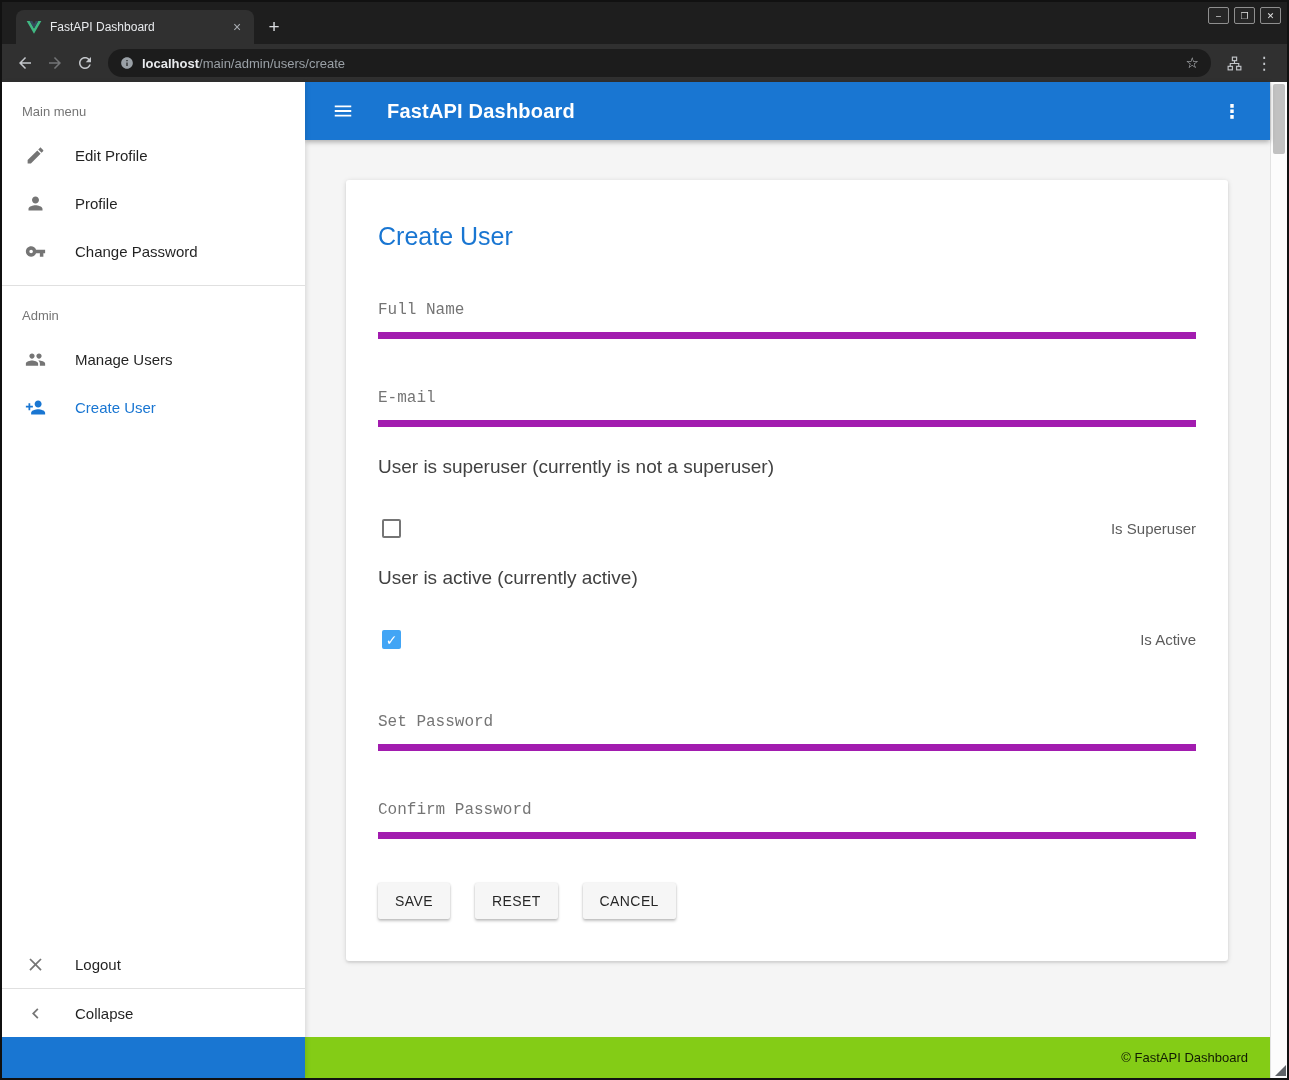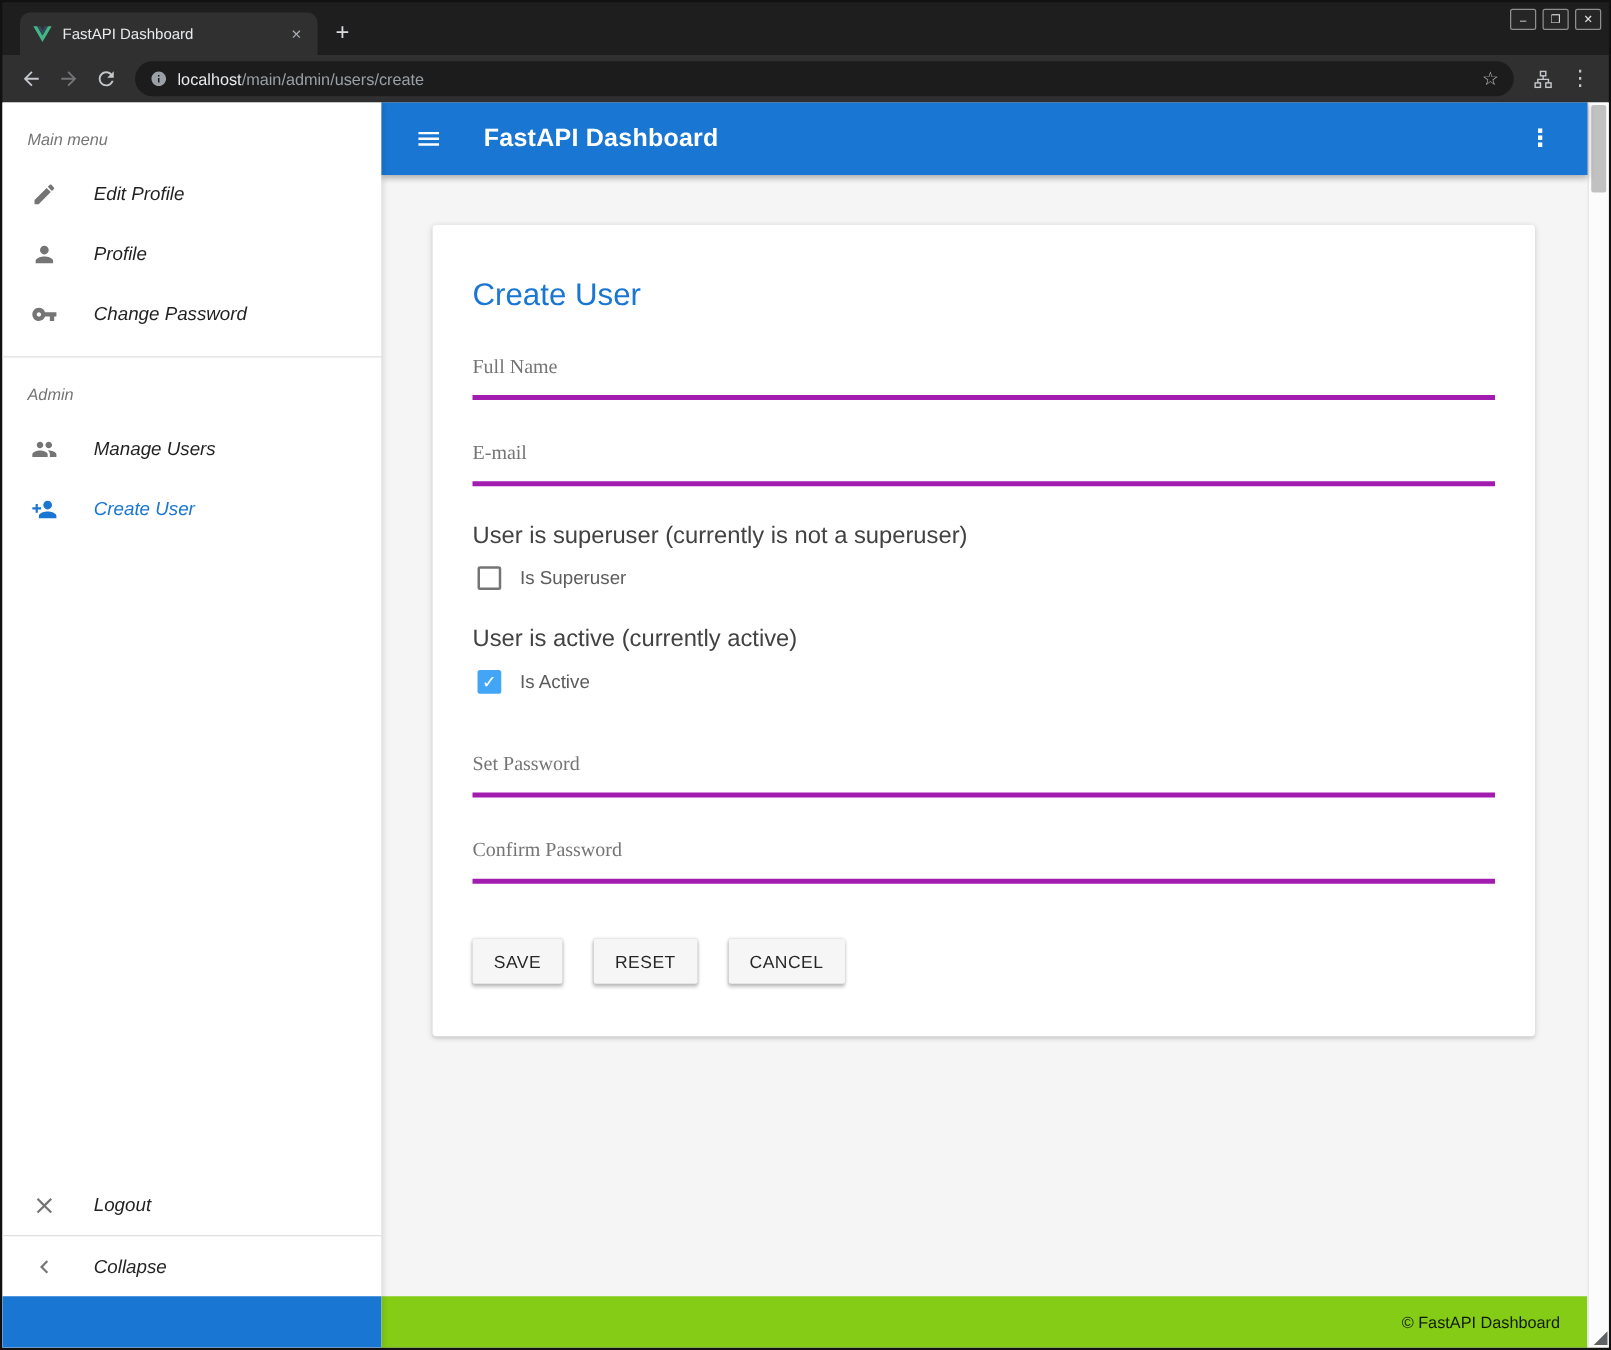--- a/index.html
+++ b/index.html
@@ -22,31 +22,31 @@
              color:#e3e3e3; font-size:9px; display:flex; align-items:center; justify-content:center; }
 
   
   .toolbar { height:38px; background:#303030; display:flex; align-items:center; padding:0 8px; flex:0 0 auto; }
   .nav-btn { width:30px; height:30px; display:flex; align-items:center; justify-content:center; border-radius:50%; }
   .nav-btn svg { width:18px; height:18px; fill:#c4c7cb; }
   .nav-btn.dim svg { opacity:.45; }
   .urlbar { flex:1; height:28px; background:#1c1c1c; border-radius:14px; margin:0 8px; display:flex; align-items:center; padding:0 12px; gap:8px; }
   .urlbar svg { width:14px; height:14px; fill:#9aa0a6; flex:0 0 auto; }
   .url-text { font-size:13px; color:#9aa0a6; white-space:nowrap; overflow:hidden; flex:1; }
-  .url-host { color:#e8eaed; }
+  .url-host { color:#e8eaed;font-weight:bold; }
   .star { margin-left:auto; color:#c4c7cb; font-size:15px; }
   .tool-icon { width:30px; height:30px; display:flex; align-items:center; justify-content:center; color:#c4c7cb; }
   .tool-icon svg { width:17px; height:17px; fill:none; stroke:#c4c7cb; stroke-width:1.6; }
   .menu-dots { font-size:17px; color:#c4c7cb; }
 
   
   .page { flex:1; display:flex; min-height:0; background:#f5f5f5; }
 
   
-  .sidebar { width:303px; background:#fff; display:flex; flex-direction:column; box-shadow:2px 0 4px rgba(0,0,0,.10); z-index:2;font-style:italic; }
+  .sidebar { width:303px; background:#fff; display:flex; flex-direction:column; box-shadow:2px 0 4px rgba(0,0,0,.10); z-index:2; }
   .section-label { padding:22px 20px 12px; font-size:13px; color:#757575; }
   .side-item { display:flex; align-items:center; height:48px; padding:0 16px 0 23px; gap:29px;
                font-size:15px; color:rgba(0,0,0,.87); cursor:pointer; }
   .side-item svg { width:21px; height:21px; fill:#757575; flex:0 0 auto; }
   .side-item.active { color:#1976d2; }
   .side-item.active svg { fill:#1976d2; }
   .divider { height:1px; background:#e0e0e0; }
   .divider.sect { margin-top:10px; }
   .push-down { margin-top:auto; }
   .blue-strip { height:41px; background:#1976d2; flex:0 0 auto; }
@@ -58,25 +58,25 @@
   .hamburger { width:36px; height:36px; display:flex; align-items:center; justify-content:center; }
   .hamburger svg { width:22px; height:22px; fill:#fff; }
   .appbar-title { font-size:20px; font-weight:700; margin-left:26px; flex:1; letter-spacing:.2px; }
   .appbar-dots { width:36px; height:36px; display:flex; align-items:center; justify-content:center; font-size:19px; font-weight:700; }
 
   .content { flex:1; overflow:hidden; }
   .card { margin:40px 42px 0 41px; background:#fff; border-radius:3px; padding:26px 32px 42px;
           box-shadow:0 1px 5px rgba(0,0,0,.15), 0 2px 2px rgba(0,0,0,.06); }
   .card-title { color:#1976d2; font-size:25px; font-weight:400; margin:16px 0 20px; }
   .field { margin-top:26px; }
-  .field input { width:100%; border:none; outline:none; background:transparent; font-family:Liberation Serif, serif;
-                 border-bottom:4px solid #a21caf; font-size:16px; color:rgba(0,0,0,.87); padding:8px 0 13px; }
+  .field input { width:100%; border:none; outline:none; background:transparent; font-family:Liberation Mono, monospace;
+                 border-bottom:7px solid #a21caf; font-size:16px; color:rgba(0,0,0,.87); padding:8px 0 13px;margin-top:16px; }
   .field input::placeholder { color:#757575; opacity:1; }
   .hint { margin-top:29px; font-size:19px; color:#424242; }
-  .checkbox-row { margin-top:13px; display:flex; align-items:center; gap:15px; padding-left:4px; }
+  .checkbox-row { margin-top:41px; display:flex; align-items:center; gap:15px; padding-left:4px;justify-content:space-between; }
   .checkbox { width:19px; height:19px; border:2px solid #757575; border-radius:2px; background:#fff; }
   .checkbox.checked { border:none; background:#42a5f5; color:#fff; display:flex; align-items:center;
                       justify-content:center; font-size:14px; font-weight:700; }
   .checkbox-label { font-size:15px; color:#5c5c5c; }
   .spacer-lg { height:14px; }
   .buttons { margin-top:44px; display:flex; gap:25px; }
   .btn { height:36px; padding:0 17px; background:#f6f6f6; border:none; border-radius:2px; cursor:pointer;
          box-shadow:0 2px 3px rgba(0,0,0,.24), 0 0 2px rgba(0,0,0,.12);
          font-family:inherit; font-size:14px; font-weight:500; letter-spacing:.4px; color:rgba(0,0,0,.85); }
   .main-footer { height:41px; background:#84cc16; display:flex; align-items:center; justify-content:flex-end;

